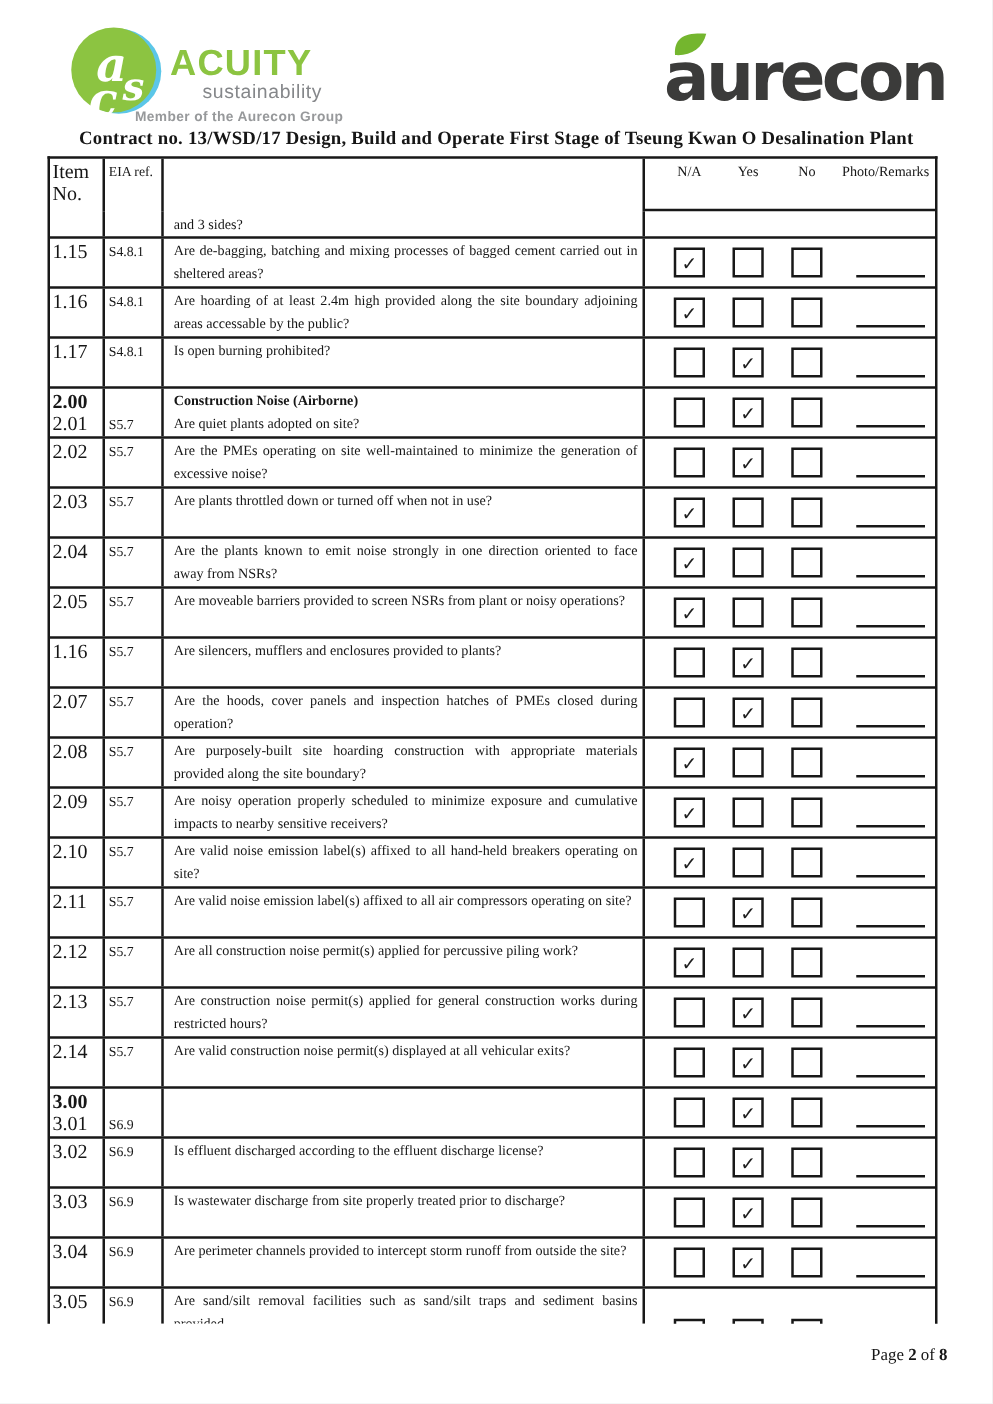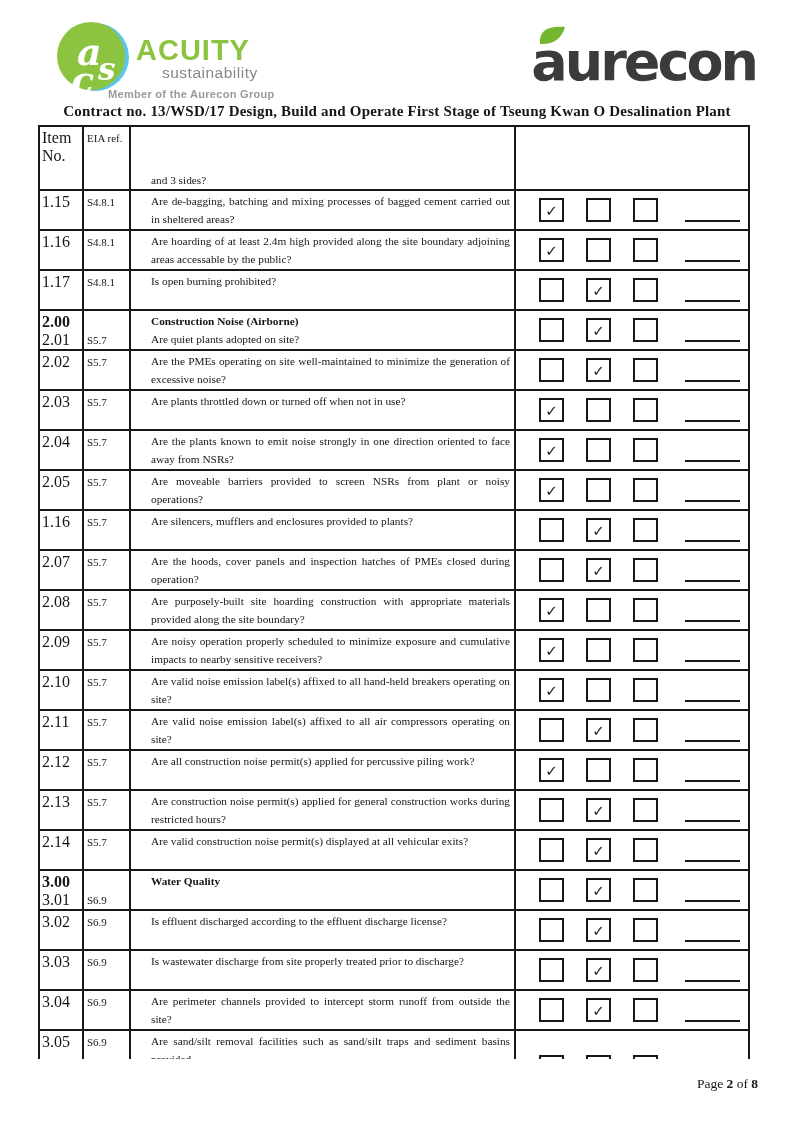--- a/index.html
+++ b/index.html
@@ -22,21 +22,21 @@
   
   .checklist{position:absolute;left:38px;top:125px;width:712px;box-sizing:border-box;
         border:2px solid #181818;border-bottom:none;}
   .t-row{display:flex;height:40px;box-sizing:border-box;border-bottom:2px solid #181818;}
   .t-head{height:42px;border-bottom:none;}
   .t-cont{height:22px;}
   .row-clipped{height:28px;border-bottom:none;overflow:hidden;}
   .c-item,.c-eia,.c-q{box-sizing:border-box;border-right:2px solid #181818;overflow:hidden;}
   .c-item{width:44px;font-size:16px;line-height:18px;padding:2px 1px 0 2px;}
   .c-eia {width:47px;font-size:11px;line-height:18px;padding:2px 2px 0 3px;}
-  .c-q   {width:385px;font-size:11.3px;line-height:17.5px;padding:2px 4px 0 20px;}
+  .c-q   {width:385px;font-size:11.3px;line-height:17.5px;padding:2px 4px 0 8px;}
   .c-q .question{text-align:justify;}
   .c-q .heading{font-weight:bold;text-align:left;}
   .bold{font-weight:bold;}
   .cont-text{padding-top:3px;}
   .c-checks{flex:1;display:flex;align-items:center;box-sizing:border-box;}
   .t-head .c-checks{align-items:flex-start;padding-top:5px;border-bottom:2px solid #181818;
         font-size:11.3px;}
   .slot{width:47px;display:flex;justify-content:center;align-items:center;text-align:center;}
   .slot:first-child{margin-left:12px;}
   .remarks-h{flex:1;text-align:center;}
@@ -84,20 +84,26 @@
 
     <div class="t-row t-head">
       <div class="c-item">
         <div class="l1">Item</div>
         <div class="l2">No.</div>
       </div>
       <div class="c-eia">
         <div class="l1">EIA ref.</div>
       </div>
       <div class="c-q"></div>
+      <div class="c-checks">
+        <div class="slot">N/A</div>
+        <div class="slot">Yes</div>
+        <div class="slot">No</div>
+        <div class="remarks-h">Photo/Remarks</div>
+      </div>
     </div>
 
     <div class="t-row t-cont">
       <div class="c-item"></div>
       <div class="c-eia"></div>
       <div class="c-q cont-text">and 3 sides?</div>
       <div class="c-checks"></div>
     </div>
 
     <div id="rows">
@@ -580,21 +586,20 @@
         <div class="t-row">
     <div class="c-item">
       <div class="l1 bold">3.00</div>
             <div class="l2">3.01</div>
     </div>
     <div class="c-eia">
       <div class="l1">&nbsp;</div>
             <div class="l2">S6.9</div>
     </div>
     <div class="c-q">
-      <div class="heading">Water Quality</div>
     </div>
     <div class="c-checks">
       <div class="slot">
               <div class="checkbox checkbox-na"></div>
             </div>
       <div class="slot">
               <div class="checkbox checkbox-yes checked">✓</div>
             </div>
       <div class="slot">
               <div class="checkbox checkbox-no"></div>

